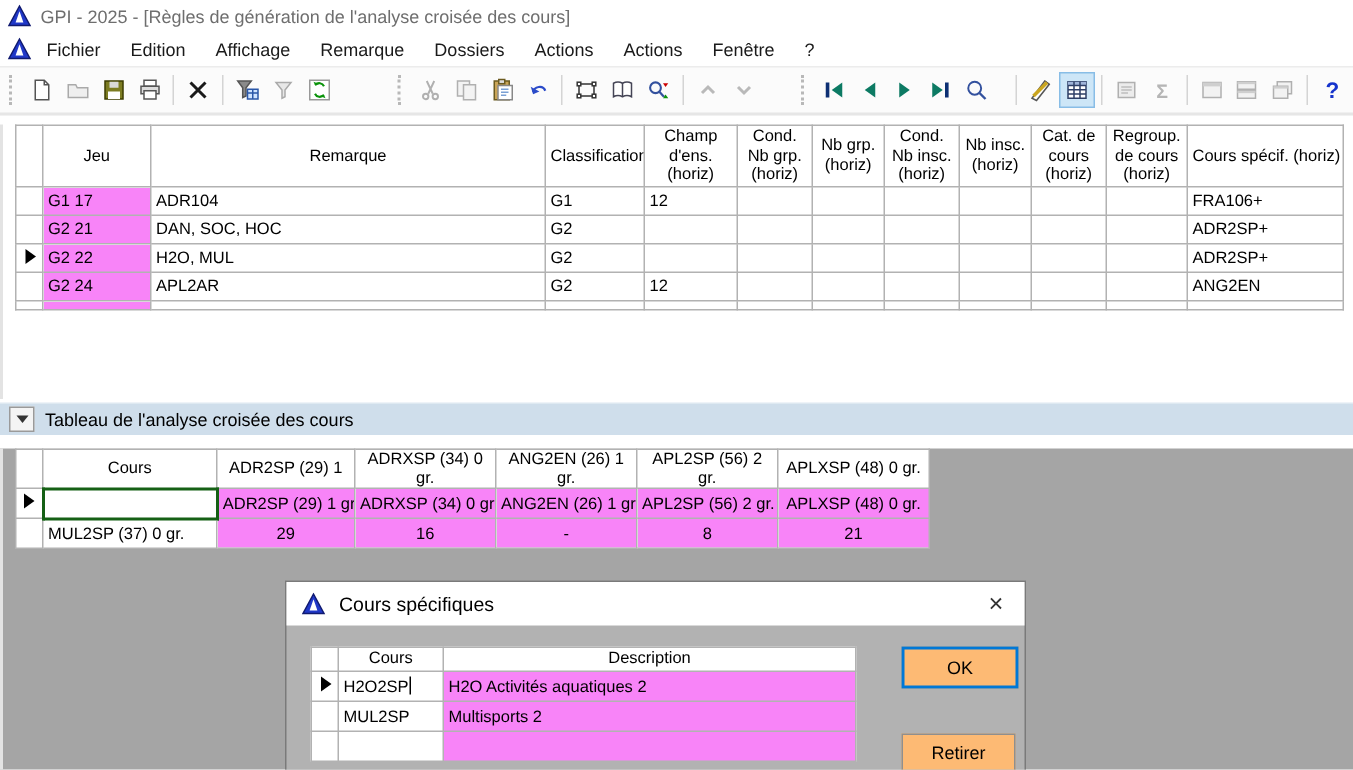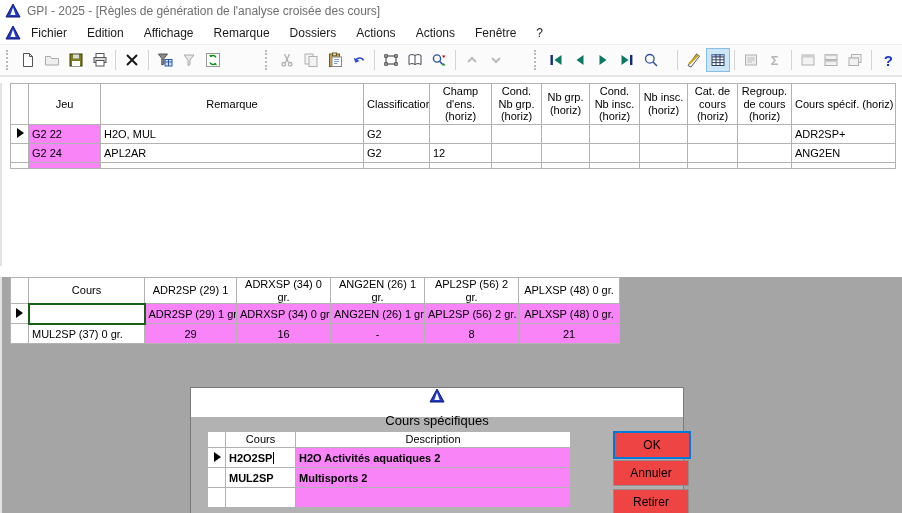--- a/index.html
+++ b/index.html
@@ -49,29 +49,29 @@
   .pink{background:#f884f8;}
   .arr{width:0;height:0;border-left:7px solid #000;border-top:5px solid transparent;border-bottom:5px solid transparent;display:inline-block;margin-left:1px;}
   .ctr{text-align:center;}
   .partial td{height:5px;}
   .focus-cell{border:2px solid #156015 !important;background:#fff;}
   .nowrap{white-space:nowrap !important;}
 
   
   .dialog{position:absolute;left:190px;top:387px;width:492px;height:170px;
     background:#b2b2b2;border:1px solid #7a7a7a;}
-  .dlg-title{height:29px;background:#fff;display:flex;align-items:center;gap:9px;padding:0 10px;font-size:13px;color:#000;flex-direction:column;}
+  .dlg-title{height:29px;background:#fff;display:flex;align-items:center;gap:9px;padding:0 10px;font-size:13px;color:#000;}
   .dlg-close{margin-left:auto;font-size:17px;color:#333;line-height:1;padding:0 4px;}
   .t3{position:absolute;left:16px;top:43px;width:364px;}
   .t3 th{height:15px;}
-  .t3 td{height:19px;font-weight:bold;}
+  .t3 td{height:19px;}
   .caret{display:inline-block;width:1px;height:12px;background:#000;vertical-align:-2px;margin-left:1px;}
-  .dlg-btn{position:absolute;left:410px;width:74px;height:24px;background:#ef4444;
+  .dlg-btn{position:absolute;left:410px;width:74px;height:24px;background:#fdba74;
     border:1px solid #8f8f8f;font-family:"Liberation Sans",sans-serif;font-size:12px;color:#000;
-    display:flex;align-items:center;justify-content:center;margin-left:12px;}
+    display:flex;align-items:center;justify-content:center;}
   .dlg-btn.default{border:2px solid #0078d7;}
 </style>
 </head>
 <body>
 
 <div class="app">
 
   <div class="titlebar">
     <svg class="appicon" viewBox="0 0 16 16">
         <path d="M8 1l7 13H1z" fill="#2038c8" stroke="#101a70"></path>
@@ -324,20 +324,48 @@
         <th>Champ d'ens. (horiz)</th>
         <th>Cond. Nb grp. (horiz)</th>
         <th>Nb grp. (horiz)</th>
         <th>Cond. Nb insc. (horiz)</th>
         <th>Nb insc. (horiz)</th>
         <th>Cat. de cours (horiz)</th>
         <th>Regroup. de cours (horiz)</th>
         <th class="nowrap">Cours spécif. (horiz)</th>
       </tr>
       <tr>
+        <td class="ind"></td>
+        <td class="pink">G1 17</td>
+        <td>ADR104</td>
+        <td>G1</td>
+        <td>12</td>
+        <td></td>
+            <td></td>
+        <td></td>
+            <td></td>
+        <td></td>
+            <td></td>
+        <td>FRA106+</td>
+      </tr>
+      <tr>
+        <td class="ind"></td>
+        <td class="pink">G2 21</td>
+        <td>DAN, SOC, HOC</td>
+        <td>G2</td>
+        <td></td>
+        <td></td>
+            <td></td>
+        <td></td>
+            <td></td>
+        <td></td>
+            <td></td>
+        <td>ADR2SP+</td>
+      </tr>
+      <tr>
         <td class="ind"><span class="arr"></span></td>
         <td class="pink">G2 22</td>
         <td>H2O, MUL</td>
         <td>G2</td>
         <td></td>
         <td></td>
             <td></td>
         <td></td>
             <td></td>
         <td></td>
@@ -371,20 +399,26 @@
             <td></td>
             <td></td>
         <td></td>
       </tr>
     </tbody>
       </table>
   </div>
 
   <div class="gap"></div>
 
+  <div class="panel-header">
+    <span class="ddbtn">
+        <span class="ddarrow"></span>
+      </span>
+    <span>Tableau de l'analyse croisée des cours</span>
+  </div>
   <div class="p2-body">
     <table class="grid t2">
       <colgroup>
         <col style="width:18px">
           <col style="width:116px">
           <col style="width:92px">
           <col style="width:94px">
         <col style="width:94px">
           <col style="width:94px">
           <col>
@@ -453,17 +487,16 @@
         <td class="pink">Multisports 2</td>
       </tr>
       <tr>
         <td class="ind"></td>
         <td></td>
         <td class="pink"></td>
       </tr>
     </tbody>
       </table>
     <div class="dlg-btn default" style="top:43px;">OK</div>
-    <div class="dlg-btn" style="top:72px;">Annuler</div>
     <div class="dlg-btn" style="top:101px;">Retirer</div>
   </div>
 
 </div>
 
 </body></html>

